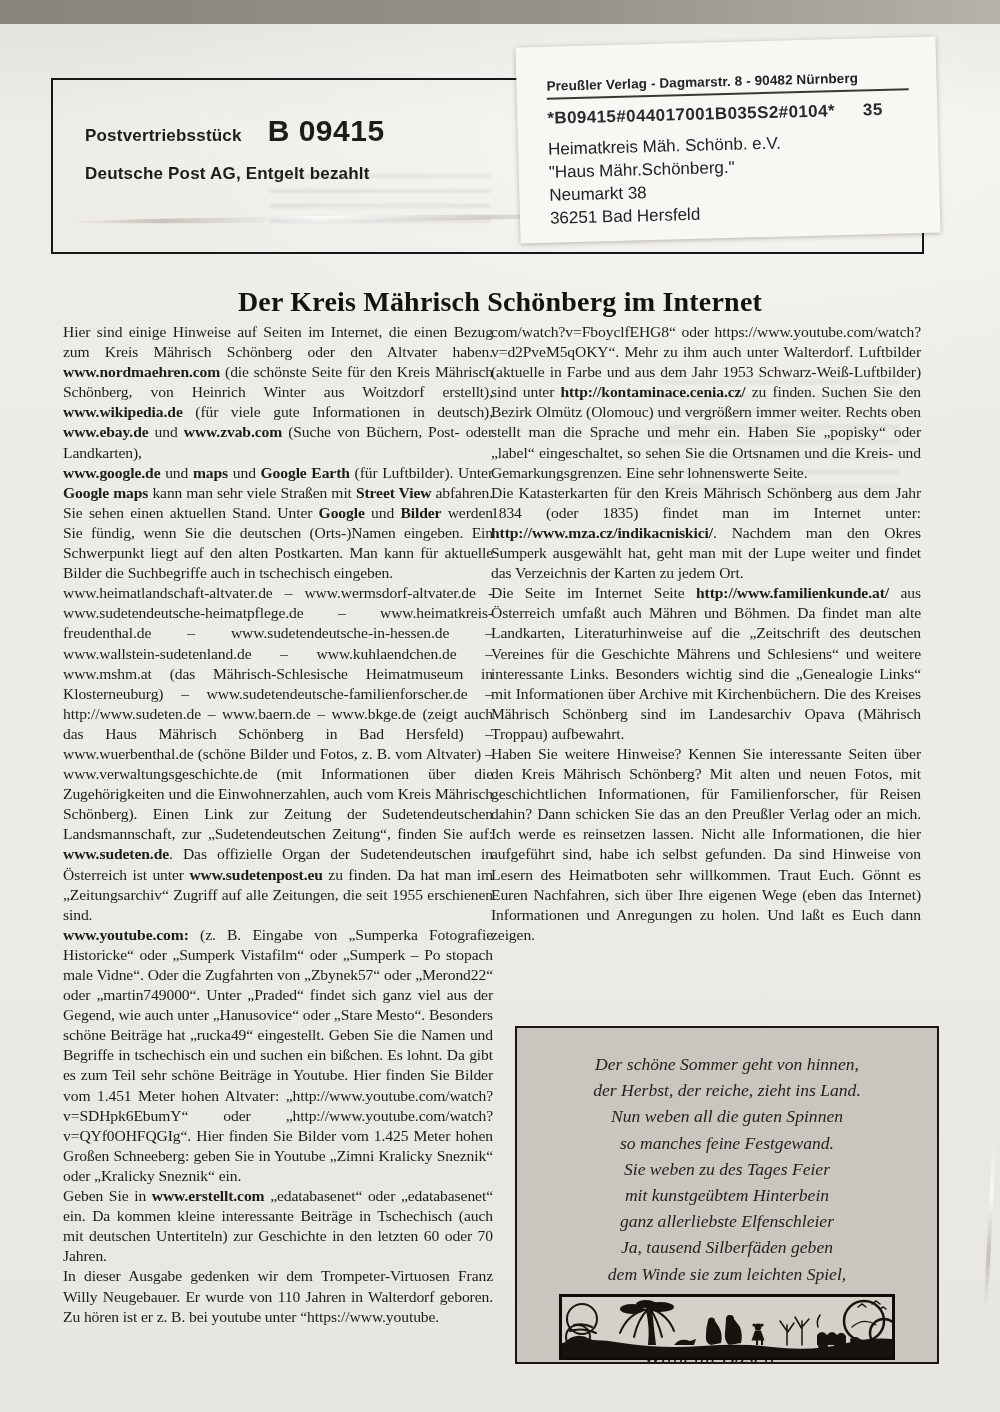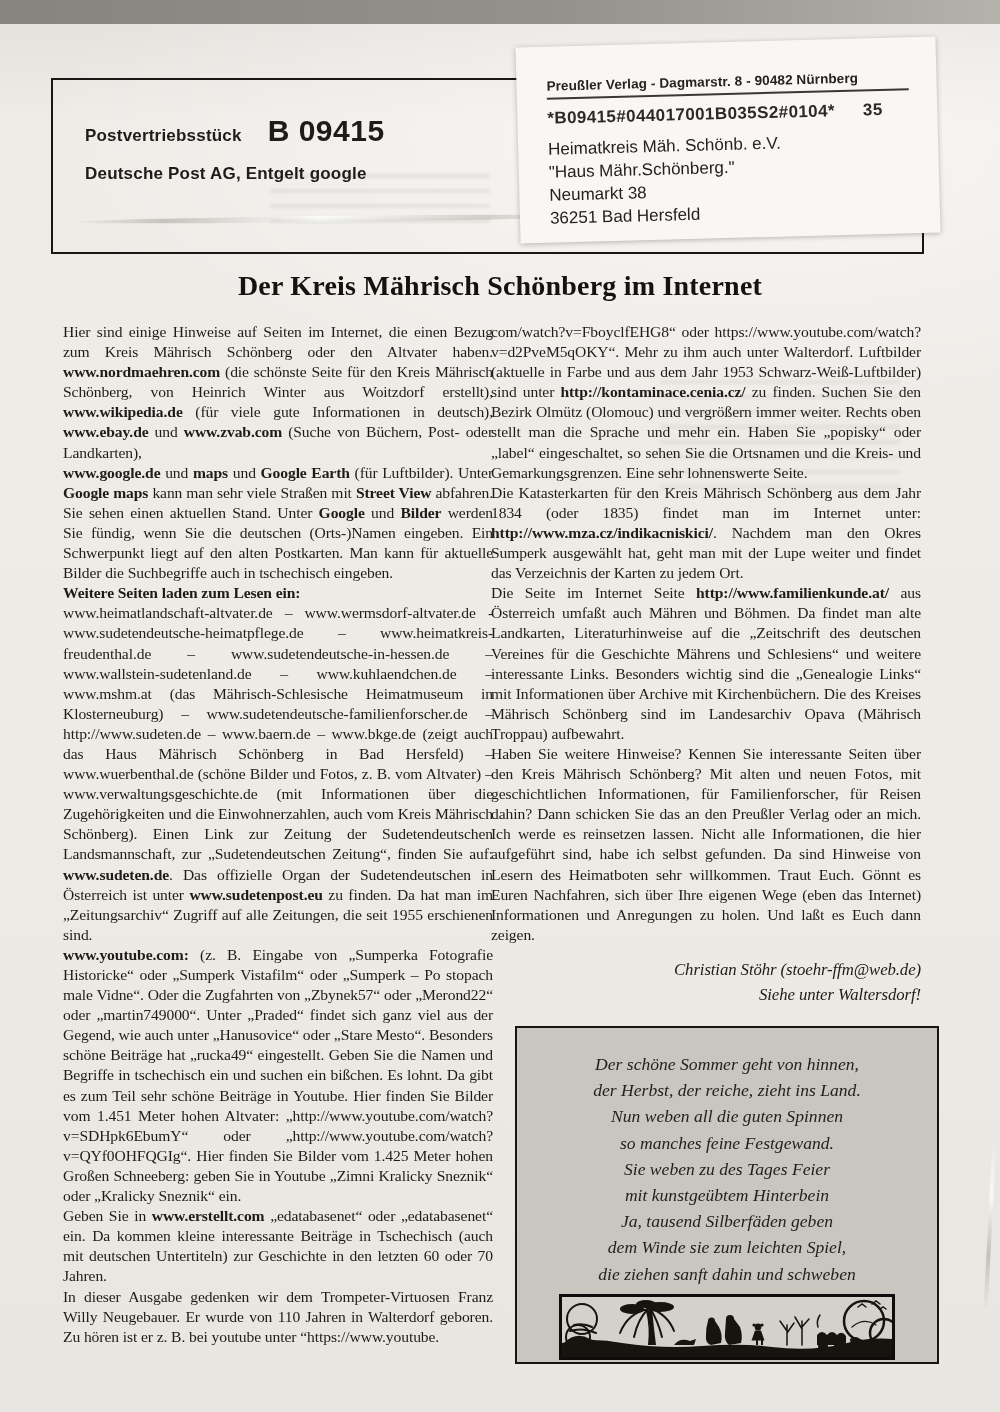--- a/index.html
+++ b/index.html
@@ -44,21 +44,21 @@
     box-shadow:0 1px 5px rgba(60,58,52,0.35);padding:32px 28px 0 30px;}
   .sender{font:bold 13.5px "Liberation Sans", sans-serif;color:#242321;
     padding-bottom:4px;border-bottom:2px solid #3a3835;letter-spacing:0.1px;}
   .barcode-line{margin-top:9px;font:bold 17px "Liberation Sans", sans-serif;
     letter-spacing:0.4px;color:#2b2a28;display:flex;align-items:baseline;}
   .barcode-suffix{margin-left:28px;}
   .recipient{margin-top:9px;font:15.5px/23px "Liberation Sans", sans-serif;color:#232220;}
   .addr-line{font-size:17px;}
 
   
-  .title{position:absolute;left:0;top:246px;width:1000px;text-align:center;
+  .title{position:absolute;left:0;top:262px;width:1000px;text-align:center;
     font-weight:bold;font-size:28px;letter-spacing:0.2px;color:#14130f;}
   .col{position:absolute;top:298px;text-align:justify;font-size:15.6px;line-height:20.1px;
     letter-spacing:-0.1px;color:#1d1c19;}
   .col-left{left:63px;width:430px;}
   .col-right{left:491px;width:430px;}
   .col .col-p{margin:0;}
   .col span.b{font-weight:bold;}
   .signature{margin-top:12px;}
   .sig-line{text-align:right;font-style:italic;font-size:16.8px;line-height:25px;}
 
@@ -81,21 +81,21 @@
 
   <div class="tear"></div>
   <div class="ghost ghost-a"></div>
   <div class="ghost ghost-b"></div>
   <div class="crease-r"></div>
 
   <div class="postal-box">
     <div class="pv-line1">
       <span class="pv-label">Postvertriebsstück</span><span class="pv-code">B 09415</span>
     </div>
-    <div class="pv-line2">Deutsche Post AG, Entgelt google</div>
+    <div class="pv-line2">Deutsche Post AG, Entgelt bezahlt</div>
   </div>
 
   <div class="addr-label">
     <div class="sender">Preußler Verlag - Dagmarstr. 8 - 90482 Nürnberg</div>
     <div class="barcode-line">
       <span>*B09415#044017001B035S2#0104*</span>
       <span class="barcode-suffix">35</span>
     </div>
     <div class="recipient">
         <div class="addr-line">Heimatkreis Mäh. Schönb. e.V.</div>
@@ -103,48 +103,44 @@
         <div class="addr-line">Neumarkt 38</div>
         <div class="addr-line">36251 Bad Hersfeld</div>
       </div>
   </div>
 
   <div class="title">Der Kreis Mährisch Schönberg im Internet</div>
 
   <div class="col col-left">
       <p class="col-p"><span>Hier sind einige Hinweise auf Seiten im Internet, die einen Bezug zum Kreis Mährisch Schönberg oder den Altvater haben. </span><span class="b">www.nordmaehren.com</span><span> (die schönste Seite für den Kreis Mährisch Schönberg, von Heinrich Winter aus Woitzdorf erstellt), </span><span class="b">www.wikipedia.de</span><span> (für viele gute Informationen in deutsch), </span><span class="b">www.ebay.de</span><span> und </span><span class="b">www.zvab.com</span><span> (Suche von Büchern, Post- oder Landkarten),</span></p>
       <p class="col-p"><span class="b">www.google.de</span><span> und </span><span class="b">maps</span><span> und </span><span class="b">Google Earth</span><span> (für Luftbilder). Unter </span><span class="b">Google maps</span><span> kann man sehr viele Straßen mit </span><span class="b">Street View</span><span> abfahren. Sie sehen einen aktuellen Stand. Unter </span><span class="b">Google</span><span> und </span><span class="b">Bilder</span><span> werden Sie fündig, wenn Sie die deutschen (Orts-)Namen eingeben. Ein Schwerpunkt liegt auf den alten Postkarten. Man kann für aktuelle Bilder die Suchbegriffe auch in tschechisch eingeben.</span></p>
-      <p class="col-p"><span class="b">Weitere Seiten laden zum Lesen ein:</span></p>
       <p class="col-p"><span>www.heimatlandschaft-altvater.de – www.wermsdorf-altvater.de - www.sudetendeutsche-heimatpflege.de – www.heimatkreis-freudenthal.de – www.sudetendeutsche-in-hessen.de – www.wallstein-sudetenland.de – www.kuhlaendchen.de – www.mshm.at (das Mährisch-Schlesische Heimatmuseum in Klosterneuburg) – www.sudetendeutsche-familienforscher.de – http://www.sudeten.de – www.baern.de – www.bkge.de (zeigt auch das Haus Mährisch Schönberg in Bad Hersfeld) – www.wuerbenthal.de (schöne Bilder und Fotos, z. B. vom Altvater) – www.verwaltungsgeschichte.de (mit Informationen über die Zugehörigkeiten und die Einwohnerzahlen, auch vom Kreis Mährisch Schönberg). Einen Link zur Zeitung der Sudetendeutschen Landsmannschaft, zur „Sudetendeutschen Zeitung“, finden Sie auf: </span><span class="b">www.sudeten.de</span><span>. Das offizielle Organ der Sudetendeutschen in Österreich ist unter </span><span class="b">www.sudetenpost.eu</span><span> zu finden. Da hat man im „Zeitungsarchiv“ Zugriff auf alle Zeitungen, die seit 1955 erschienen sind.</span></p>
       <p class="col-p"><span class="b">www.youtube.com:</span><span> (z. B. Eingabe von „Sumperka Fotografie Historicke“ oder „Sumperk Vistafilm“ oder „Sumperk – Po stopach male Vidne“. Oder die Zugfahrten von „Zbynek57“ oder „Merond22“ oder „martin749000“. Unter „Praded“ findet sich ganz viel aus der Gegend, wie auch unter „Hanusovice“ oder „Stare Mesto“. Besonders schöne Beiträge hat „rucka49“ eingestellt. Geben Sie die Namen und Begriffe in tschechisch ein und suchen ein bißchen. Es lohnt. Da gibt es zum Teil sehr schöne Beiträge in Youtube. Hier finden Sie Bilder vom 1.451 Meter hohen Altvater: „http://www.youtube.com/watch?v=SDHpk6EbumY“ oder „http://www.youtube.com/watch?v=QYf0OHFQGIg“. Hier finden Sie Bilder vom 1.425 Meter hohen Großen Schneeberg: geben Sie in Youtube „Zimni Kralicky Sneznik“ oder „Kralicky Sneznik“ ein.</span></p>
       <p class="col-p"><span>Geben Sie in </span><span class="b">www.erstellt.com</span><span> „edatabasenet“ oder „edatabasenet“ ein. Da kommen kleine interessante Beiträge in Tschechisch (auch mit deutschen Untertiteln) zur Geschichte in den letzten 60 oder 70 Jahren.</span></p>
       <p class="col-p"><span>In dieser Ausgabe gedenken wir dem Trompeter-Virtuosen Franz Willy Neugebauer. Er wurde von 110 Jahren in Walterdorf geboren. Zu hören ist er z. B. bei youtube unter “https://www.youtube.</span></p>
     </div>
 
   <div class="col col-right">
     <div>
         <p class="col-p"><span>com/watch?v=FboyclfEHG8“ oder https://www.youtube.com/watch?v=d2PveM5qOKY“. Mehr zu ihm auch unter Walterdorf. Luftbilder (aktuelle in Farbe und aus dem Jahr 1953 Schwarz-Weiß-Luftbilder) sind unter </span><span class="b">http://kontaminace.cenia.cz/</span><span> zu finden. Suchen Sie den Bezirk Olmütz (Olomouc) und vergrößern immer weiter. Rechts oben stellt man die Sprache und mehr ein. Haben Sie „popisky“ oder „label“ eingeschaltet, so sehen Sie die Ortsnamen und die Kreis- und Gemarkungsgrenzen. Eine sehr lohnenswerte Seite.</span></p>
         <p class="col-p"><span>Die Katasterkarten für den Kreis Mährisch Schönberg aus dem Jahr 1834 (oder 1835) findet man im Internet unter: </span><span class="b">http://www.mza.cz/indikacniskici/</span><span>. Nachdem man den Okres Sumperk ausgewählt hat, geht man mit der Lupe weiter und findet das Verzeichnis der Karten zu jedem Ort.</span></p>
         <p class="col-p"><span>Die Seite im Internet Seite </span><span class="b">http://www.familienkunde.at/</span><span> aus Österreich umfaßt auch Mähren und Böhmen. Da findet man alte Landkarten, Literaturhinweise auf die „Zeitschrift des deutschen Vereines für die Geschichte Mährens und Schlesiens“ und weitere interessante Links. Besonders wichtig sind die „Genealogie Links“ mit Informationen über Archive mit Kirchenbüchern. Die des Kreises Mährisch Schönberg sind im Landesarchiv Opava (Mährisch Troppau) aufbewahrt.</span></p>
         <p class="col-p"><span>Haben Sie weitere Hinweise? Kennen Sie interessante Seiten über den Kreis Mährisch Schönberg? Mit alten und neuen Fotos, mit geschichtlichen Informationen, für Familienforscher, für Reisen dahin? Dann schicken Sie das an den Preußler Verlag oder an mich. Ich werde es reinsetzen lassen. Nicht alle Informationen, die hier aufgeführt sind, habe ich selbst gefunden. Da sind Hinweise von Lesern des Heimatboten sehr willkommen. Traut Euch. Gönnt es Euren Nachfahren, sich über Ihre eigenen Wege (eben das Internet) Informationen und Anregungen zu holen. Und laßt es Euch dann zeigen.</span></p>
       </div>
-    <div class="signature">
-        <div class="sig-line">Christian Stöhr (stoehr-ffm@web.de)</div>
-        <div class="sig-line">Siehe unter Waltersdorf!</div>
-      </div>
   </div>
 
   <div class="poem-box">
     <div class="poem">
         <div class="poem-line">Der schöne Sommer geht von hinnen,</div>
         <div class="poem-line">der Herbst, der reiche, zieht ins Land.</div>
         <div class="poem-line">Nun weben all die guten Spinnen</div>
         <div class="poem-line">so manches feine Festgewand.</div>
         <div class="poem-line">Sie weben zu des Tages Feier</div>
         <div class="poem-line">mit kunstgeübtem Hinterbein</div>
+        <div class="poem-line">ganz allerliebste Elfenschleier</div>
         <div class="poem-line">Ja, tausend Silberfäden geben</div>
         <div class="poem-line">dem Winde sie zum leichten Spiel,</div>
         <div class="poem-line">die ziehen sanft dahin und schweben</div>
         <div class="poem-line">ans unbewußt bestimmte Ziel.</div>
       </div>
     <div class="poem-author">Wilhelm Busch</div>
     <div class="silhouette-frame">
       <svg viewBox="0 0 330 60" preserveAspectRatio="none" xmlns="http://www.w3.org/2000/svg">
         <g fill="#17140f" stroke="none">
           <path d="M0 46 Q30 40 60 46 Q100 52 140 49 Q180 46 210 50 Q250 55 285 46 Q310 40 330 42 L330 60 L0 60 Z"></path>

